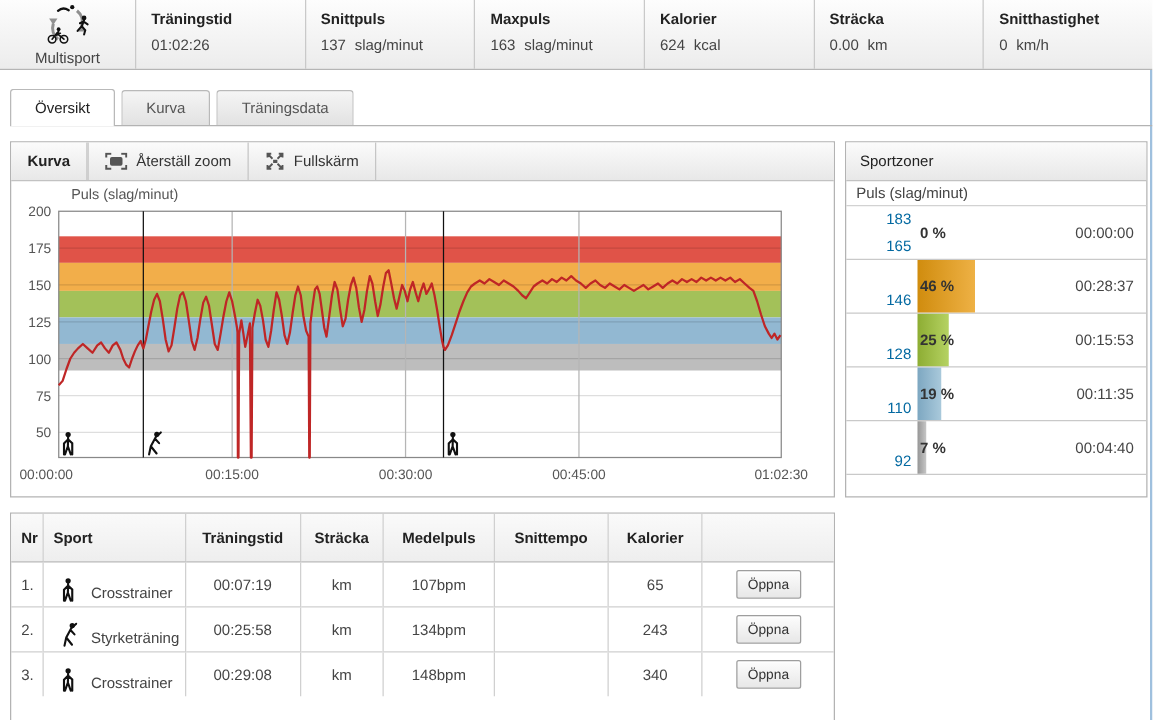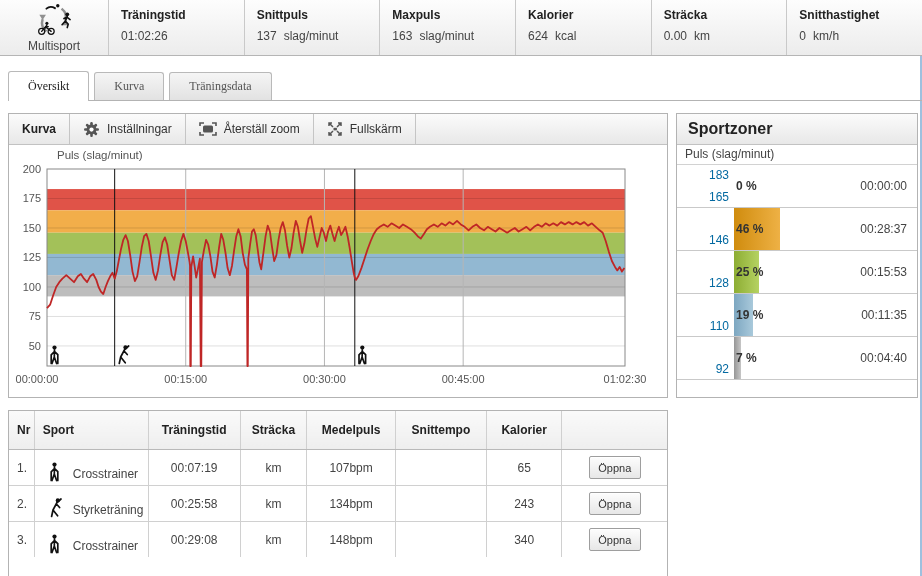--- a/index.html
+++ b/index.html
@@ -19,40 +19,40 @@
   .stat-value{margin-top:7px;font-size:12px;color:#444;}
   .stat-unit{margin-left:7px;}
 
   .right-stripe{position:absolute;top:56px;bottom:0;right:0;width:2px;background:#9fc0de;}
 
   
   .tabs{position:absolute;top:71px;left:8px;right:0;height:30px;display:flex;align-items:flex-end;
     border-bottom:1px solid #b3b3b3;box-sizing:border-box;}
   .tab{height:27px;line-height:27px;padding:0 19px;font-size:12px;color:#555;
     background:linear-gradient(#f5f5f5,#e2e2e2);border:1px solid #b9b9b9;border-bottom:none;
-    border-radius:3px 3px 0 0;margin-right:5px;font-family:Liberation Serif, serif;}
+    border-radius:3px 3px 0 0;margin-right:5px;}
   .tab.active{background:#fff;color:#222;height:29px;line-height:29px;margin-bottom:-1px;}
 
   
   .panel{position:absolute;background:#fff;border:1px solid #b3b3b3;box-sizing:border-box;}
   .curve-panel{left:8px;top:113px;width:660px;height:285px;}
   .zones-panel{left:676px;top:113px;width:242px;height:285px;}
   .sports-panel{left:8px;top:410px;width:660px;height:212px;}
 
   .toolbar{height:30px;display:flex;align-items:center;
     background:linear-gradient(#fbfbfb,#e8e8e8);border-bottom:1px solid #c2c2c2;}
   .tb-title{font-weight:bold;font-size:12px;color:#222;padding:0 13px;}
   .tb-sep{width:1px;align-self:stretch;background:#c5c5c5;}
   .tb-btn{display:flex;align-items:center;gap:7px;padding:0 13px;height:100%;
     background:none;border:none;font-size:12px;color:#333;font-family:inherit;cursor:default;}
 
   #hr-chart{display:block;}
 
   
-  .zones-header{height:30px;line-height:30px;padding:0 11px;font-weight:bold;font-size:16px;color:#222;
+  .zones-header{height:30px;line-height:30px;padding:0 11px;font-weight:normal;font-size:12px;color:#222;
     background:linear-gradient(#fbfbfb,#e8e8e8);border-bottom:1px solid #c2c2c2;}
   .zones-sub{height:19px;line-height:19px;padding:0 8px;font-size:12px;color:#444;border-bottom:1px solid #d2d2d2;}
   .zrow{position:relative;height:42px;border-bottom:1px solid #c9c9c9;}
   .zl{position:absolute;width:52px;text-align:right;font-size:12px;color:#0369a1;left:0;}
   .zl-top{top:3px;}
   .zl-bot{bottom:3px;}
   .zbar{position:absolute;left:57px;top:0;bottom:0;width:0;}
   .zpct{position:absolute;left:59px;top:50%;transform:translateY(-50%);font-weight:bold;color:#333;font-size:12px;}
   .ztime{position:absolute;right:10px;top:50%;transform:translateY(-50%);font-size:12px;color:#444;}
   .zrow-empty{height:22px;}
@@ -130,33 +130,20 @@
 <nav class="tabs">
   <div class="tab active">Översikt</div>
   <div class="tab">Kurva</div>
   <div class="tab">Träningsdata</div>
 </nav>
 
 <section class="panel curve-panel">
   <div class="toolbar">
     <span class="tb-title">Kurva</span>
     <span class="tb-sep"></span>
-    <button class="tb-btn">
-      <svg width="17" height="17" viewBox="0 0 16 16">
-        <g fill="#555">
-          <rect x="6.8" y="1" width="2.4" height="14" rx="1"></rect>
-          <rect x="6.8" y="1" width="2.4" height="14" rx="1" transform="rotate(45 8 8)"></rect>
-          <rect x="6.8" y="1" width="2.4" height="14" rx="1" transform="rotate(90 8 8)"></rect>
-          <rect x="6.8" y="1" width="2.4" height="14" rx="1" transform="rotate(135 8 8)"></rect>
-          <circle cx="8" cy="8" r="4.6"></circle>
-        </g>
-        <circle cx="8" cy="8" r="2" fill="#fff"></circle>
-      </svg>
-      <span>Inställningar</span>
-    </button>
     <span class="tb-sep"></span>
     <button class="tb-btn">
       <svg width="18" height="14" viewBox="0 0 18 14">
         <path d="M1 4 V1 H5 M13 1 H17 V4 M17 10 V13 H13 M5 13 H1 V10" stroke="#555" stroke-width="1.6" fill="none"></path>
         <rect x="4" y="3.5" width="10" height="7" rx="1.5" fill="#555"></rect>
       </svg>
       <span>Återställ zoom</span>
     </button>
     <span class="tb-sep"></span>
     <button class="tb-btn">

